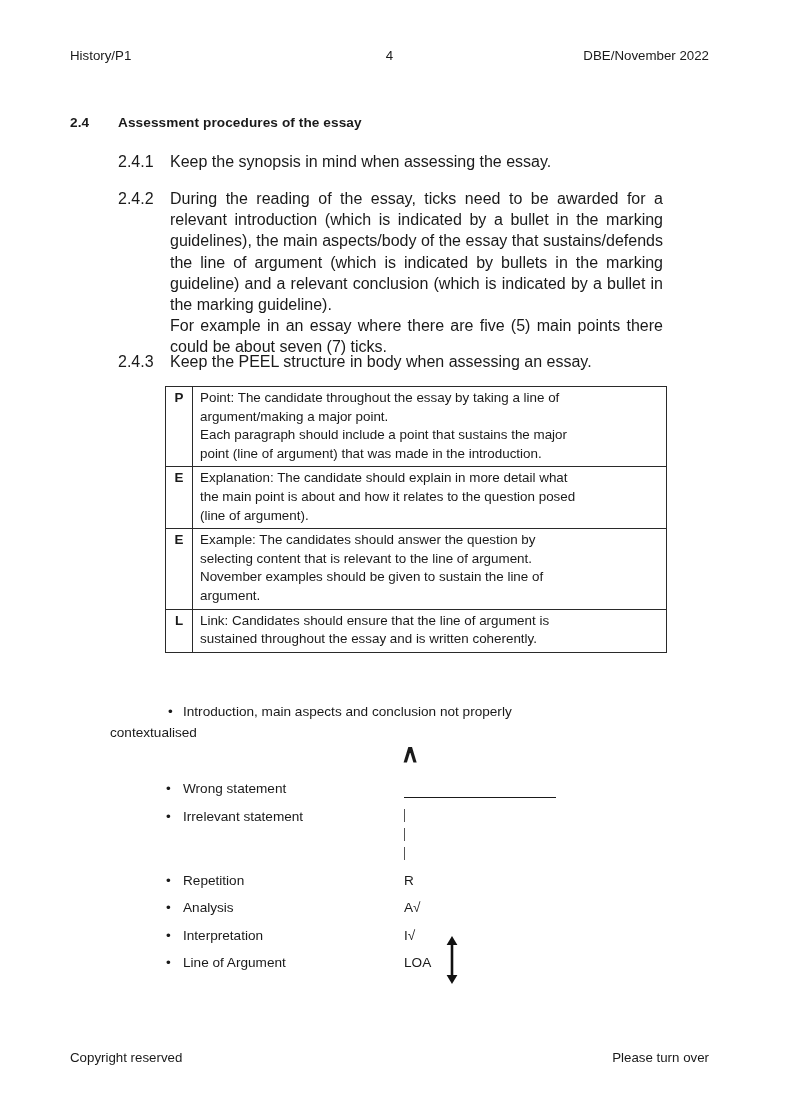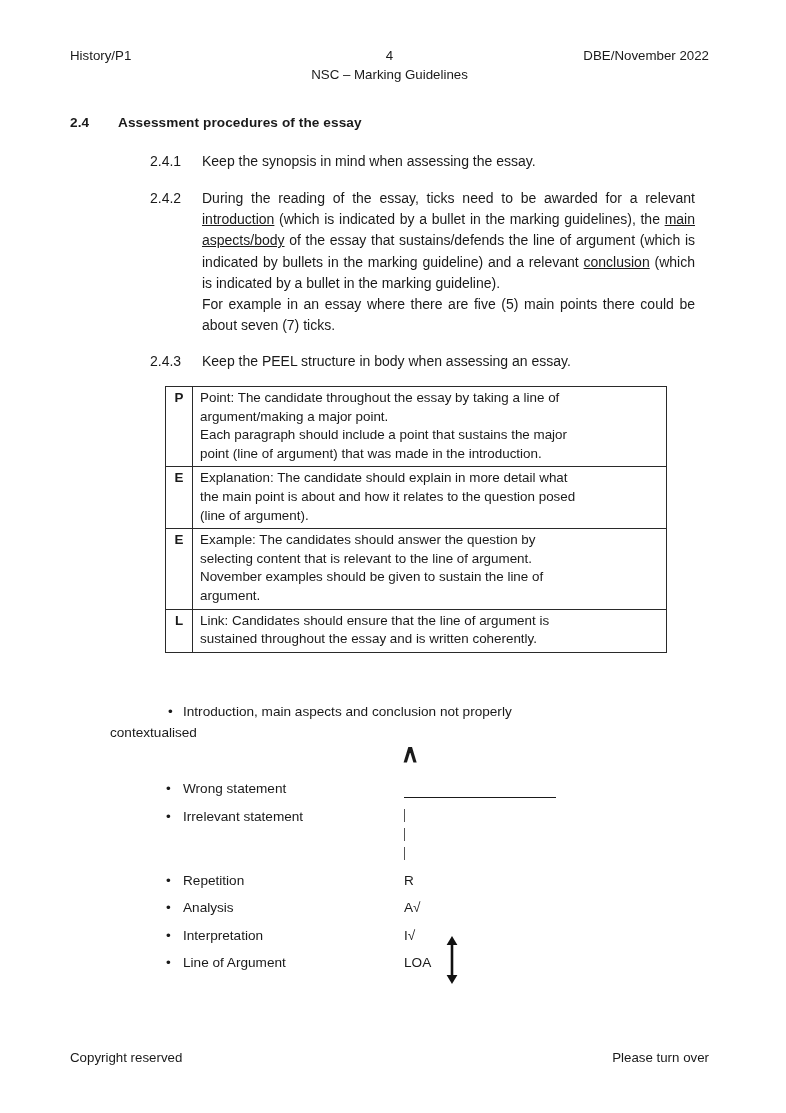--- a/index.html
+++ b/index.html
@@ -49,39 +49,38 @@
     font-weight: bold;
     letter-spacing: 0.1px;
   }
   .sec-title .num {
     display: inline-block;
     width: 48px;
   }
 
   .item {
     position: absolute;
-    font-size: 14px;
+    font-size: 16px;
     line-height: 21.2px;
-    margin-left: 32px;
   }
   .item .num {
     position: absolute;
     left: 0;
     top: 0;
     width: 52px;
   }
   .item .bodytext {
     margin-left: 52px;
     display: block;
   }
   .just .bodytext {
     text-align: justify;
     text-align-last: left;
   }
-  .u { text-decoration: underline; }
+  .u { }
   .b { font-weight: normal; }
 
   #item-241 { left: 118px; top: 151px; width: 545px; }
   #item-242 { left: 118px; top: 188px; width: 545px; }
   #item-243 { left: 118px; top: 351px; width: 545px; }
   #item-244 { left: 118px; top: 664px; width: 545px; }
 
   .para-break { display: block; }
 
   
@@ -214,23 +213,20 @@
 </head>
 <body>
 
 <div class="page">
 
   <div class="hdr">
     <div class="hdr-row">
       <span class="hdr-left">History/P1</span>
       <span class="hdr-center">4</span>
       <span class="hdr-right">DBE/November 2022</span>
-    </div>
-    <div class="hdr-row">
-      <span class="hdr-center">NSC – Marking Guidelines</span>
     </div>
   </div>
 
   <div class="sec-title">
     <span class="num">2.4</span><span>Assessment procedures of the essay</span>
   </div>
 
   <div class="item" id="item-241">
     <span class="num">2.4.1</span>
     <span class="bodytext">Keep the synopsis in mind when assessing the essay.</span>

